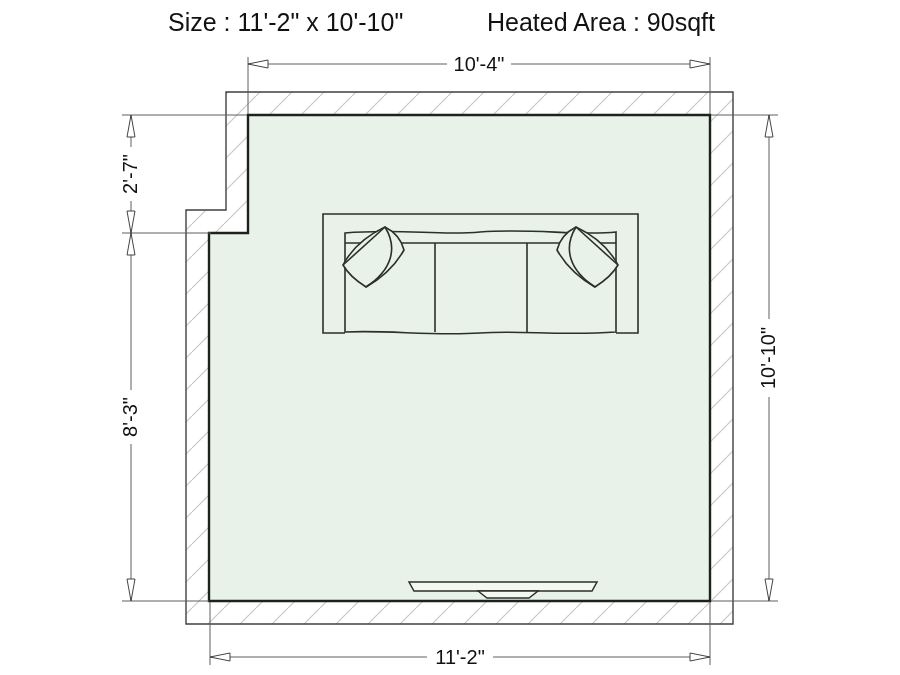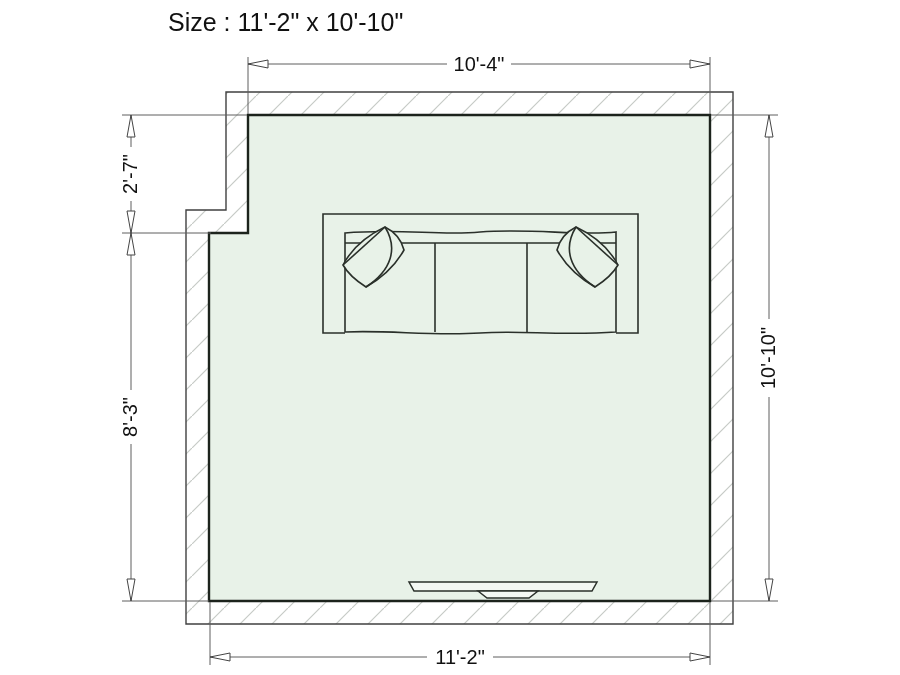--- a/index.html
+++ b/index.html
@@ -24,20 +24,21 @@
     font-size:20px;
     fill:#111;
   }
 </style>
 </head>
 <body>
 
 <div class="canvas">
 
   <div class="plan-title title-size">Size : 11'-2" x 10'-10"</div>
+  <div class="plan-title title-area">Heated Area : 90sqft</div>
 
   <svg width="900" height="675" viewBox="0 0 900 675">
     <defs>
       <pattern id="wallHatch" width="32" height="32" patternUnits="userSpaceOnUse">
         <line x1="0" y1="32" x2="32" y2="0" stroke="#c6cac6" stroke-width="1.2"></line>
       </pattern>
     </defs>
 
     <path d="M248,115 L710,115 L710,601 L209,601 L209,233 L248,233 Z" fill="#e8f2e8" stroke="none"></path>
 

